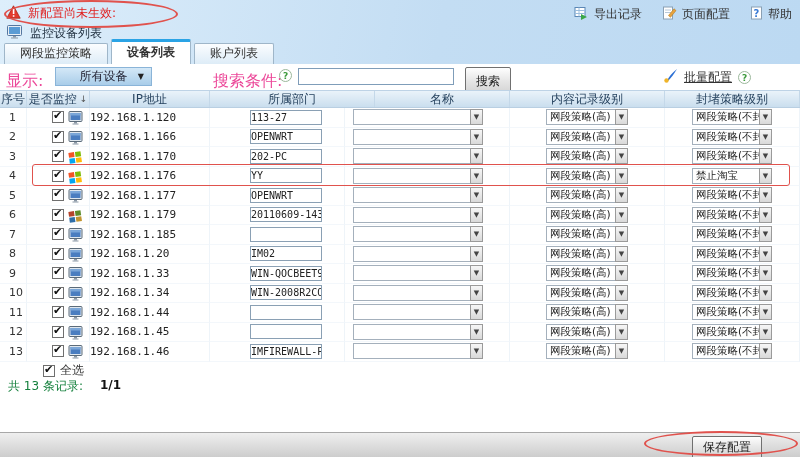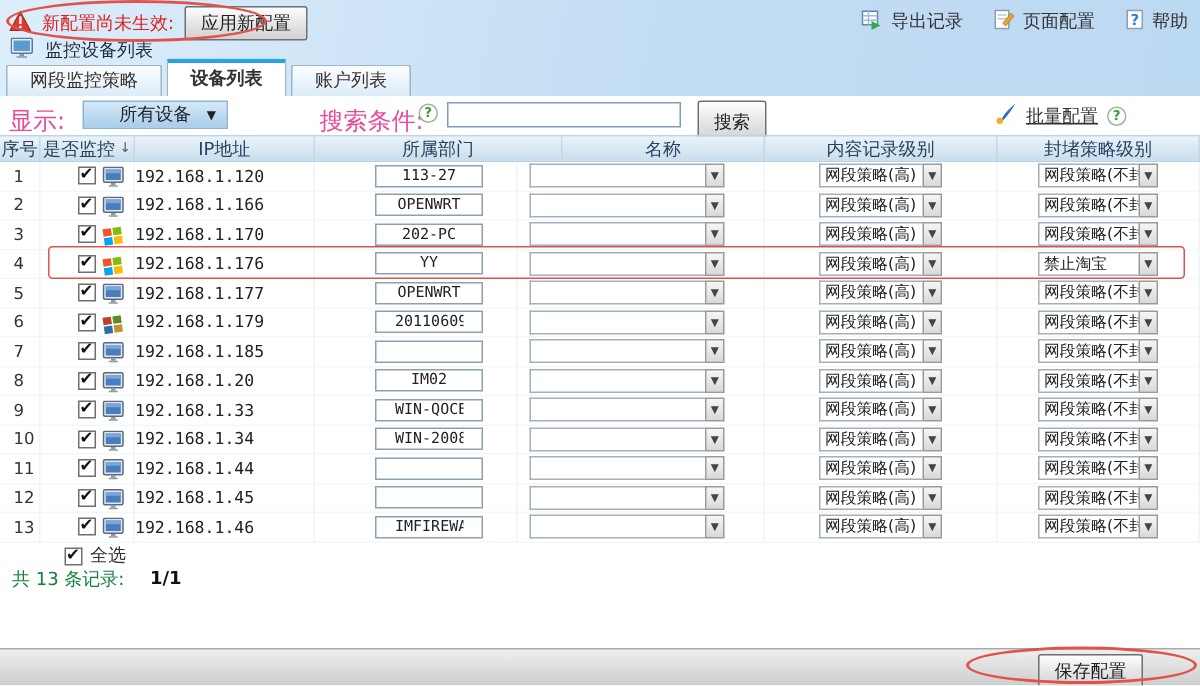--- a/index.html
+++ b/index.html
@@ -62,22 +62,22 @@
   .td.c1 { padding-left:9px; font-size:11px; color:#333; }
   .td.c2 { justify-content:center; }
   .td.c3 { gap:6px; }
   .td.c4 { padding-left:40px; }
   .td.c5 { padding-left:8px; }
   .td.c6, .td.c7 { justify-content:center; }
   .ip-text { font-family:"DejaVu Sans Mono", monospace; font-size:11px; color:#222; }
   .checkbox { width:12px; height:12px; background:#fff; border:1px solid #6f6f6f; position:relative;
     cursor:pointer; flex:0 0 auto; }
   .checkbox .tick { position:absolute; left:0px; top:-3px; font-size:11px; color:#111; }
-  .name-input { width:72px; height:15px; border:1px solid #8aa0b4; font-size:10px; padding:0 12px;
-    font-family:"DejaVu Sans Mono", monospace; color:#222;text-align:center; }
+  .name-input { width:72px; height:15px; border:1px solid #8aa0b4; font-size:10px; padding:0 0;
+    font-family:"DejaVu Sans Mono", monospace; color:#222; }
   .combo { display:flex; height:16px; cursor:pointer; }
   .combo-text { background:#fff; border:1px solid #a4b0bc; border-right:none; font-size:10.5px;
     color:#222; padding:0 3px; overflow:hidden; white-space:nowrap; display:flex; align-items:center; }
   .combo-btn { width:13px; background:linear-gradient(#f6f6f6,#d9d9d9); border:1px solid #9a9a9a;
     font-size:7px; color:#444; display:flex; align-items:center; justify-content:center; }
   .w-dept { width:117px; } .w-content { width:69px; } .w-block { width:67px; }
   .os-icon { width:16px; height:14px; margin-left:-22px; flex:0 0 auto; }
 
   .selectall { position:absolute; left:43px; top:298px; display:flex; align-items:center; gap:5px;
     font-size:12px; color:#333; }
@@ -103,21 +103,20 @@
   <div class="topzone">
     <div class="warnrow">
       <span>
         <svg width="15" height="14" viewBox="0 0 15 14">
             <path d="M7.5 0.8 L14.2 13.2 H0.8 Z" fill="#e23b2e" stroke="#a82417" stroke-width="0.8"></path>
             <rect x="6.8" y="4" width="1.6" height="5" fill="#fff"></rect>
             <rect x="6.8" y="10.2" width="1.6" height="1.6" fill="#fff"></rect>
           </svg>
       </span>
       <span class="warntext">新配置尚未生效:</span>
-      <button class="btn">应用新配置</button>
     </div>
 
     <div class="toplinks">
       <span class="toplink">
         <span>
           <svg width="15" height="14" viewBox="0 0 15 14">
               <rect x="1" y="1.5" width="10" height="9" fill="#fff" stroke="#5b87b5"></rect>
               <line x1="1" y1="4.5" x2="11" y2="4.5" stroke="#9cbede"></line>
               <line x1="1" y1="7.5" x2="11" y2="7.5" stroke="#9cbede"></line>
               <line x1="5" y1="1.5" x2="5" y2="10.5" stroke="#9cbede"></line>

